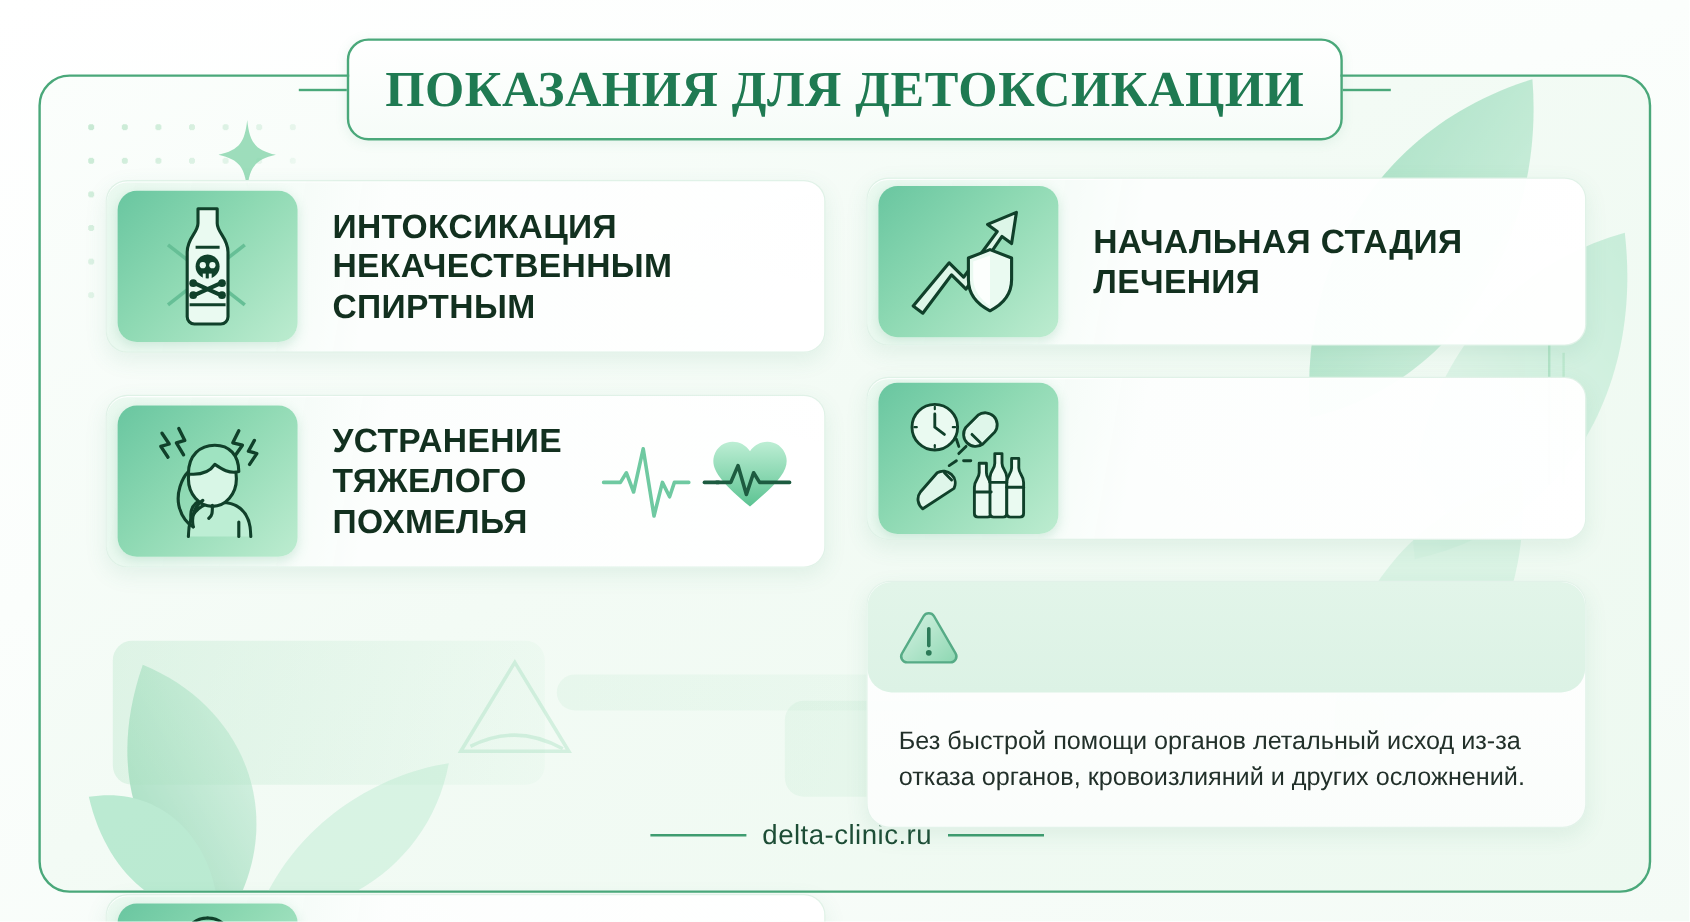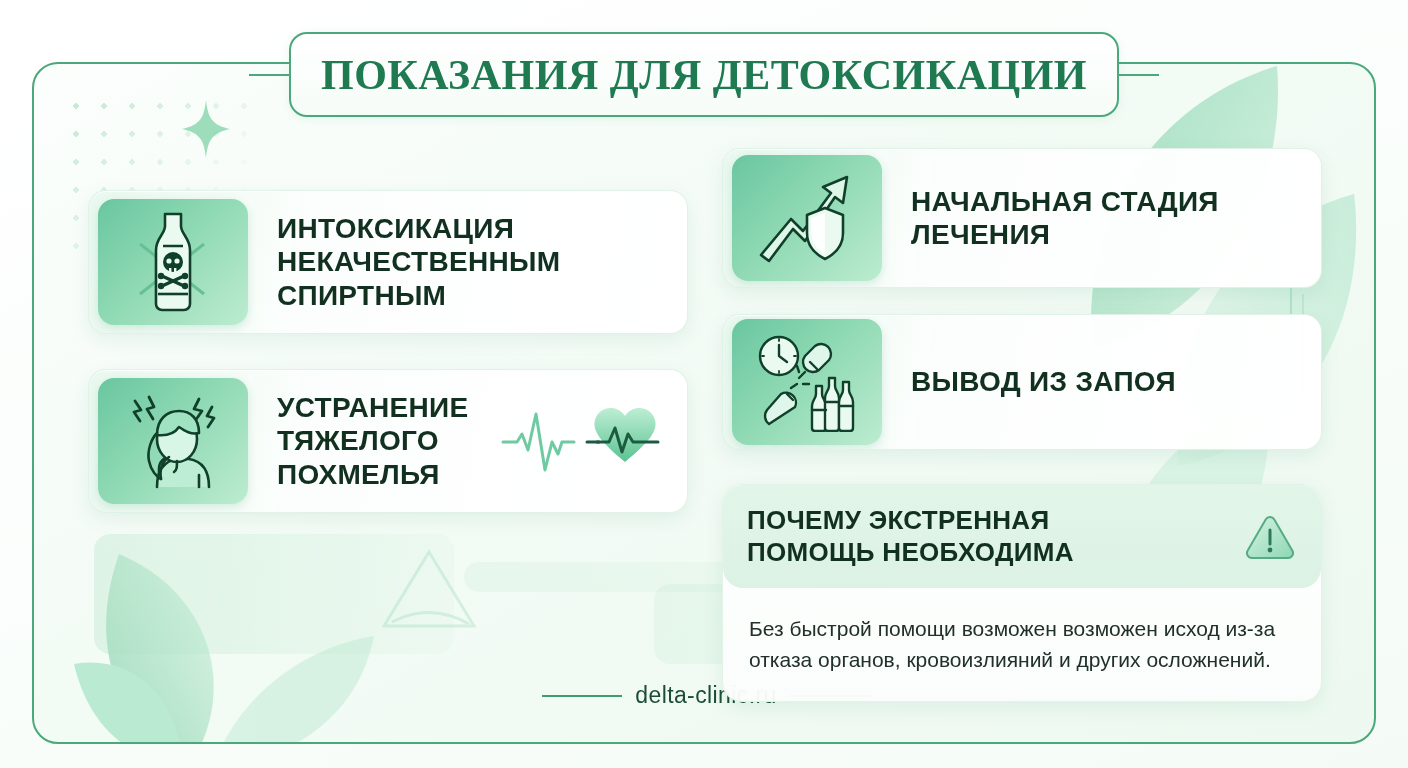--- a/index.html
+++ b/index.html
@@ -107,21 +107,21 @@
   }
   .card-label {
     font-size: 28px; font-weight: 700; line-height: 1.18;
     color: #12301f; letter-spacing: .3px;
     padding-left: 20px; padding-right: 10px;
     white-space: pre-line;
     flex: 1 1 auto;
   }
   .side-art { flex: 0 0 auto; padding-right: 18px; display: flex; align-items: center; }
 
-  .c1 { height: 144px; margin-top: 40px; }
+  .c1 { height: 144px; }
   .c2 { height: 144px; margin-top: 35px; }
   .c3 { height: 126px; margin-top: 272px; }
   .c3 .icon-tile { height: 110px; width: 150px; }
 
   .r1 { height: 140px; }
   .r2 { height: 136px; margin-top: 26px; }
 
   
   .info {
     margin-top: 34px;
@@ -405,36 +405,33 @@
 
             <path d="M63 54 h6 v8 c0 5 4 6 4 12 v22 c0 2 -1 3 -3 3 h-8 c-2 0 -3 -1 -3 -3 v-22 c0 -6 4 -7 4 -12 z" fill="#eafaf1"></path>
             <path d="M76 46 h6 v8 c0 5 4 6 4 12 v30 c0 2 -1 3 -3 3 h-8 c-2 0 -3 -1 -3 -3 v-30 c0 -6 4 -7 4 -12 z" fill="#eafaf1"></path>
             <path d="M90 50 h6 v8 c0 5 4 6 4 12 v26 c0 2 -1 3 -3 3 h-8 c-2 0 -3 -1 -3 -3 v-26 c0 -6 4 -7 4 -12 z" fill="#eafaf1"></path>
             <line x1="59" y1="78" x2="73" y2="78"></line>
             <line x1="72" y1="70" x2="86" y2="70"></line>
             <line x1="86" y1="74" x2="100" y2="74"></line>
           </g>
         </svg>
       </div>
-      <div class="card-label">ВЫВОД ИЗ ЗАПОЯ</div>
     </div>
 
     <div class="info">
       <div class="info-head">
-        <div class="info-title">ПОЧЕМУ ЭКСТРЕННАЯ
-ПОМОЩЬ НЕОБХОДИМА</div>
         <svg width="54" height="50" viewBox="0 0 54 50">
           <defs>
               <linearGradient id="wgrad" x1="0" y1="0" x2="1" y2="1">
             <stop offset="0" stop-color="#d8f3e4"></stop>
                 <stop offset="1" stop-color="#8dd7b2"></stop>
           </linearGradient>
             </defs>
           <path d="M27 5 a5 5 0 0 1 4.3 2.4 l18 31 a5 5 0 0 1 -4.3 7.6 h-36 a5 5 0 0 1 -4.3 -7.6 l18 -31 a5 5 0 0 1 4.3 -2.4 z" fill="url(#wgrad)" stroke="#56ab86" stroke-width="2"></path>
           <line x1="27" y1="18" x2="27" y2="32" stroke="#2c7a58" stroke-width="3" stroke-linecap="round"></line>
           <circle cx="27" cy="38" r="2.4" fill="#2c7a58"></circle>
         </svg>
       </div>
-      <div class="info-body">Без быстрой помощи возможен возможен исход из-за отказа органов, кровоизлияний и других осложнений.</div>
+      <div class="info-body">Без быстрой помощи органов летальный исход из-за отказа органов, кровоизлияний и других осложнений.</div>
     </div>
   </div>
 
 </div>
 
 </body></html>

